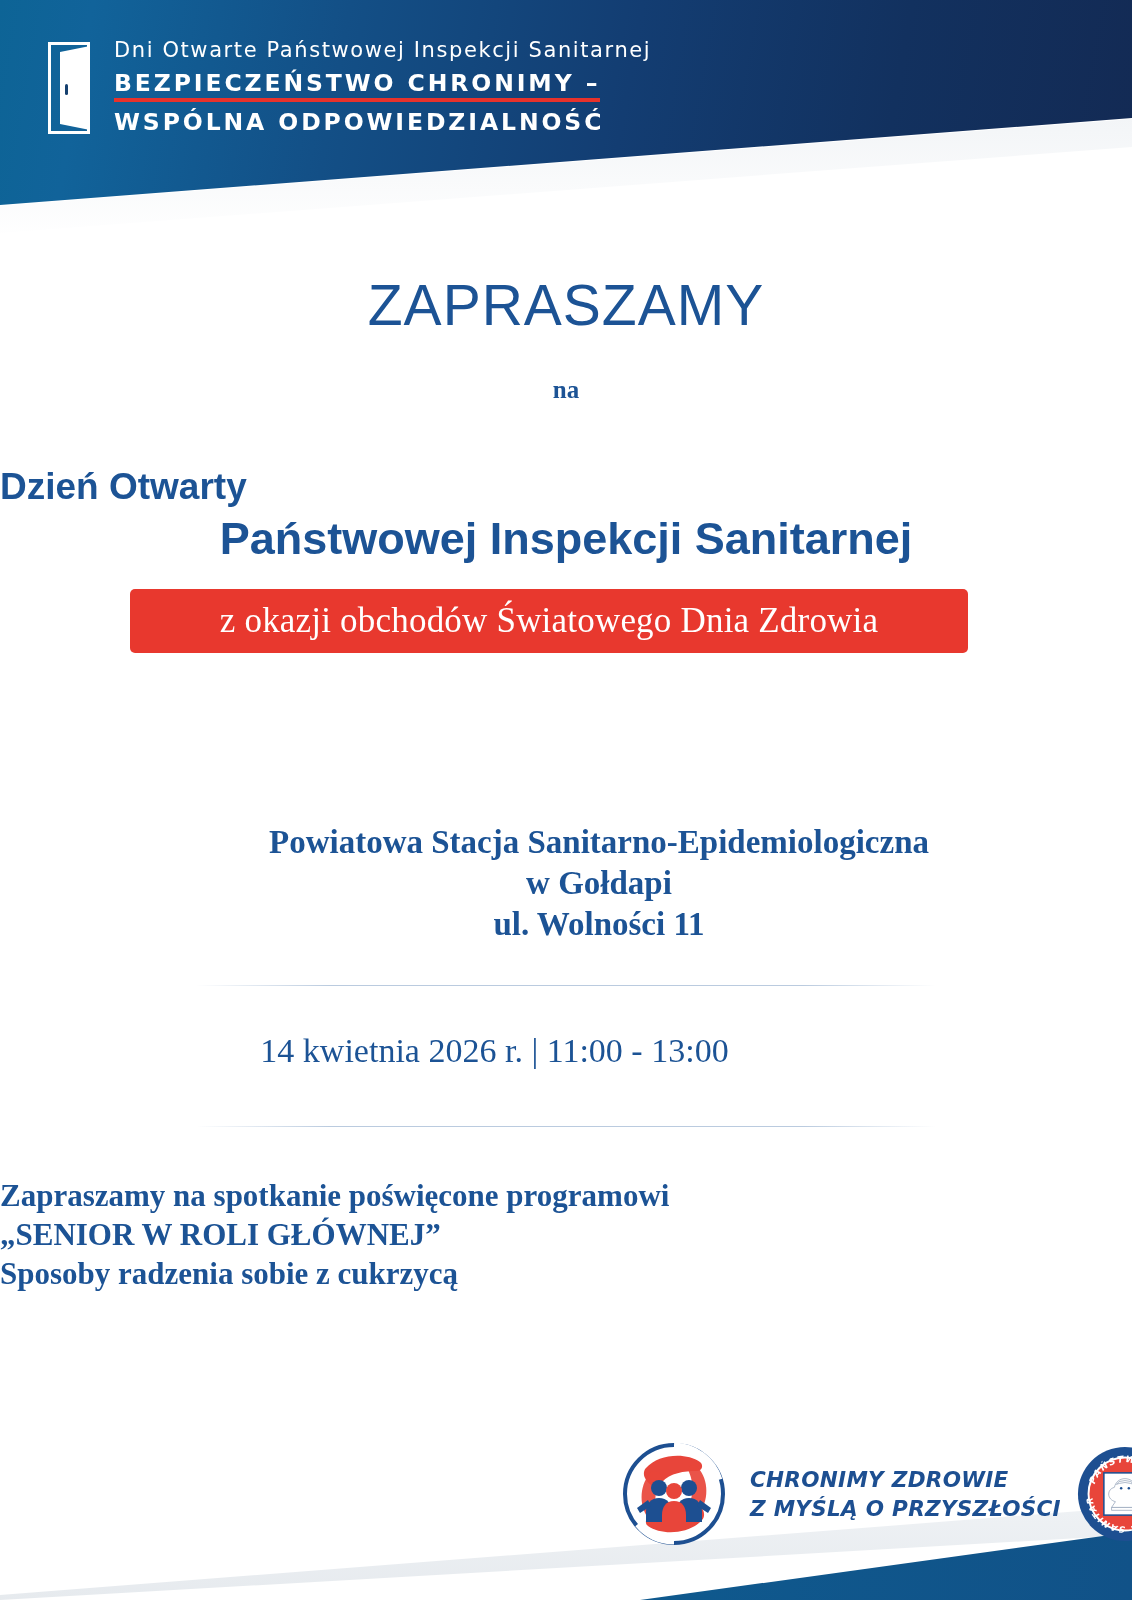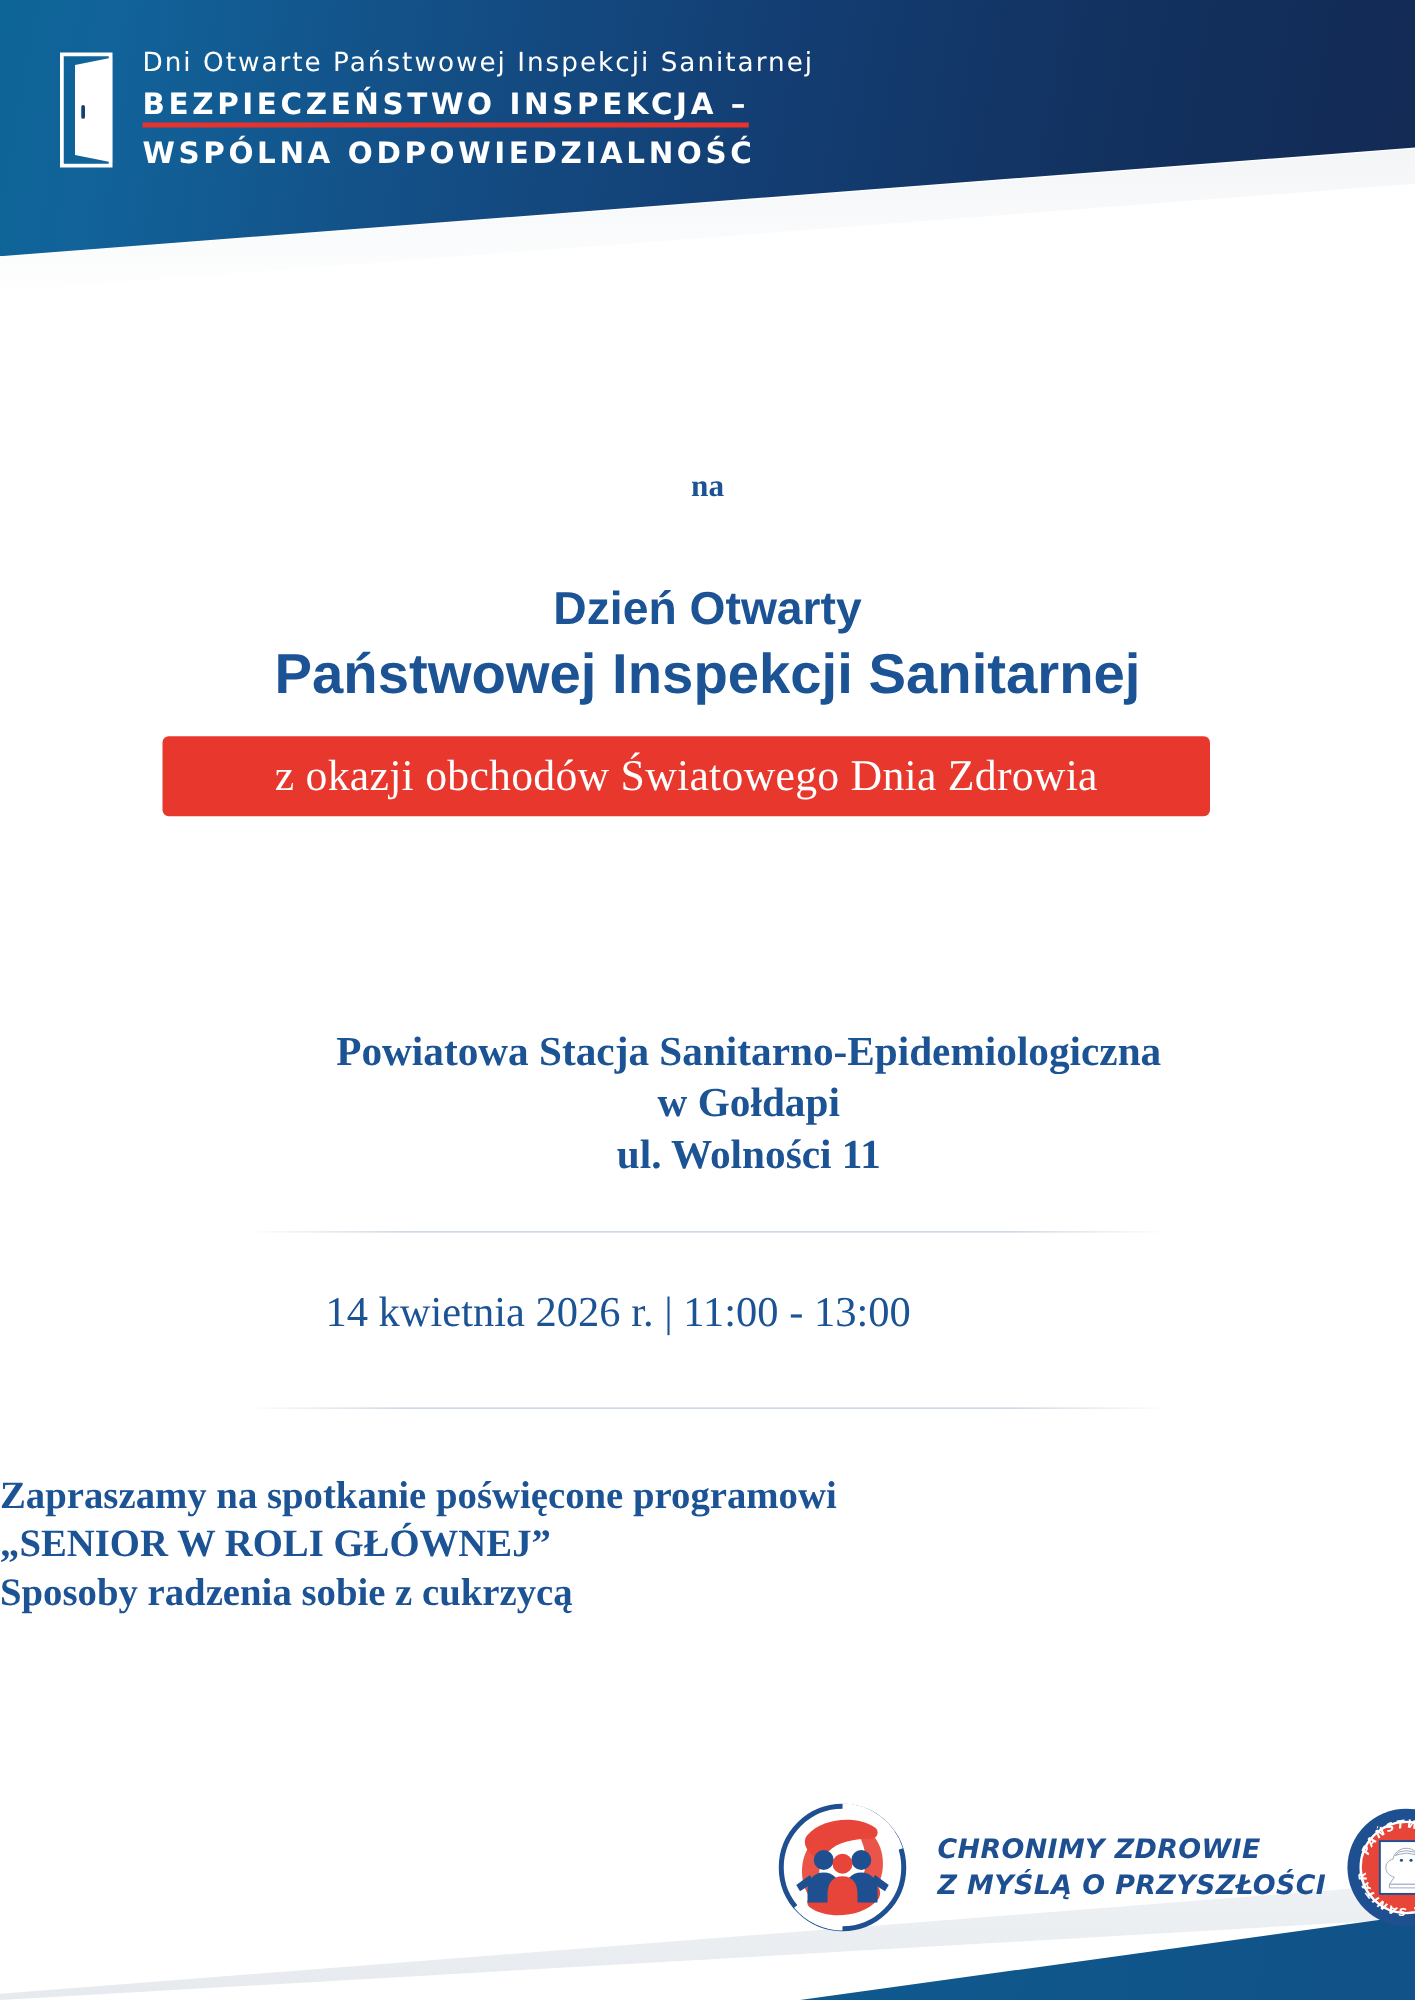--- a/index.html
+++ b/index.html
@@ -149,21 +149,20 @@
     font-family: "Liberation Serif", serif;
     font-weight: bold;
     font-size: 25px;
     color: #1c5395;
   }
   .title1 {
     position: absolute;
     left: 0;
     top: 466px;
     width: 1132px;
-    text-align: center;
     font-family: "Liberation Sans", sans-serif;
     font-weight: bold;
     font-size: 37px;
     color: #1c5395;
   }
   .title2 {
     position: absolute;
     left: 0;
     top: 513px;
     width: 1132px;
@@ -301,26 +300,27 @@
     <div class="header-slash"></div>
 
     <div class="header-content">
       <div class="door-icon">
         <div class="frame"></div>
         <div class="panel"></div>
         <div class="knob"></div>
       </div>
       <div class="header-text">
         <div class="hdr-line1">Dni Otwarte Państwowej Inspekcji Sanitarnej</div>
-        <div class="hdr-line2">BEZPIECZEŃSTWO INSPEKCJA –</div>
+        <div class="hdr-line2">BEZPIECZEŃSTWO CHRONIMY –</div>
         <div class="hdr-line3">WSPÓLNA ODPOWIEDZIALNOŚĆ</div>
       </div>
     </div>
   </div>
 
+  <div class="invite">ZAPRASZAMY</div>
   <div class="na">na</div>
   <div class="title1">Dzień Otwarty</div>
   <div class="title2">Państwowej Inspekcji Sanitarnej</div>
 
   <div class="redbar">
     <span>z okazji obchodów Światowego Dnia Zdrowia</span>
   </div>
 
   <div class="place">
     <div>Powiatowa Stacja Sanitarno-Epidemiologiczna</div>

